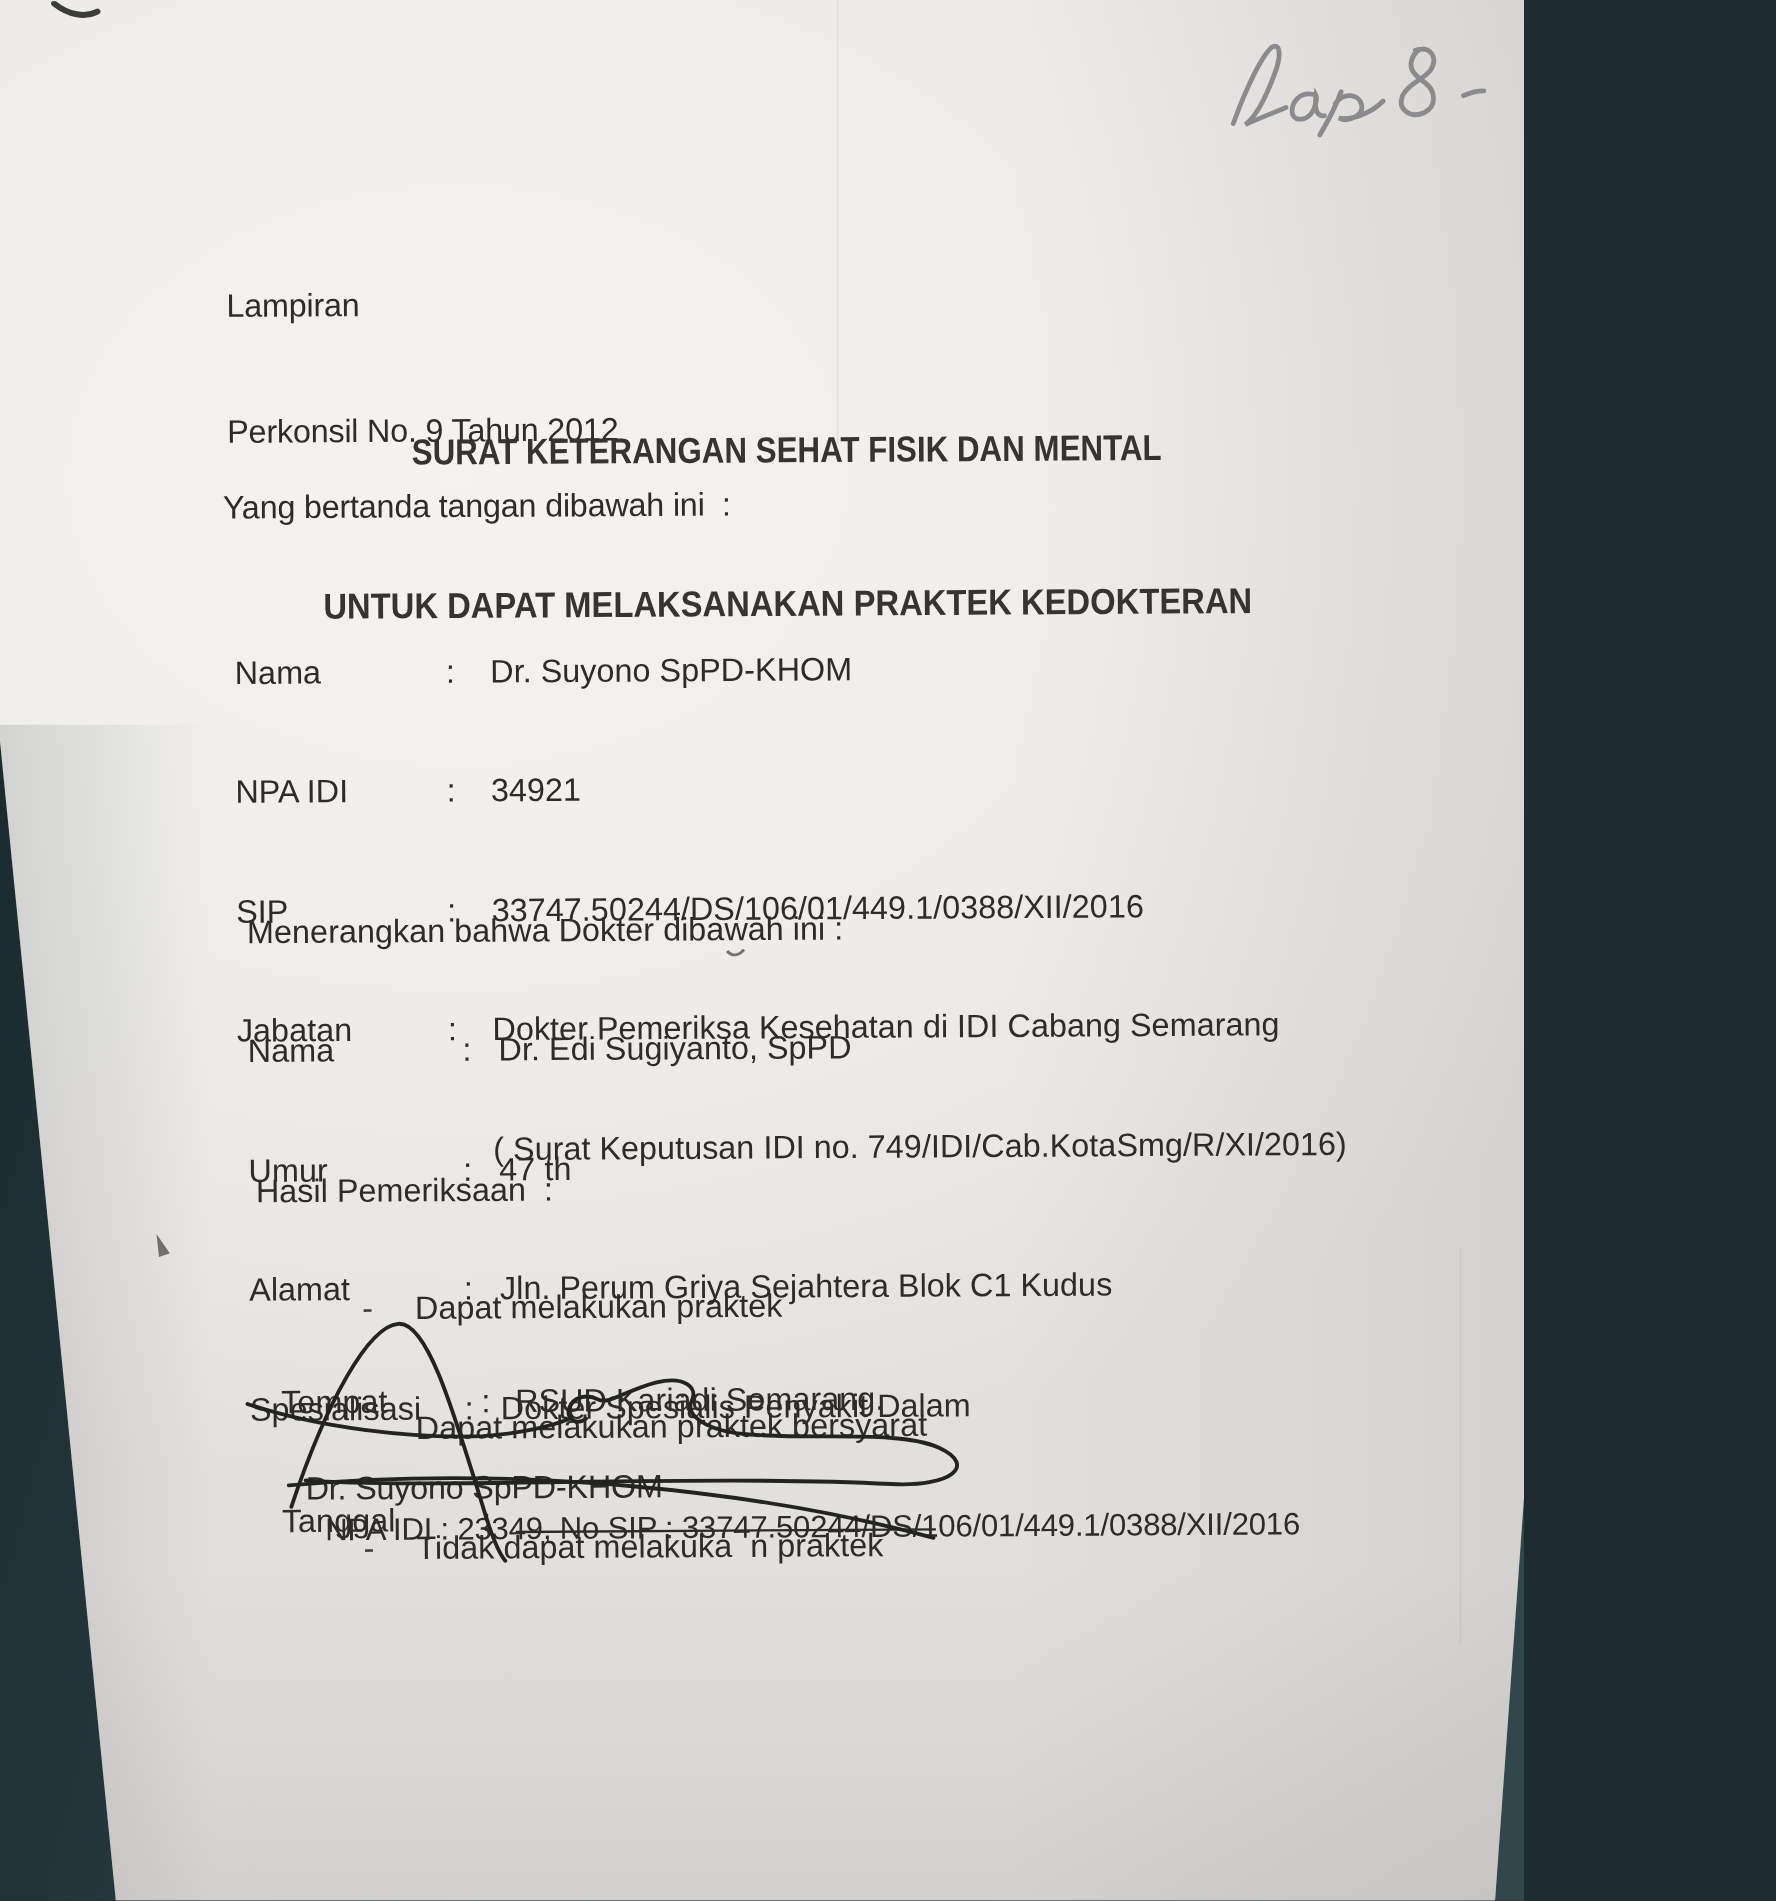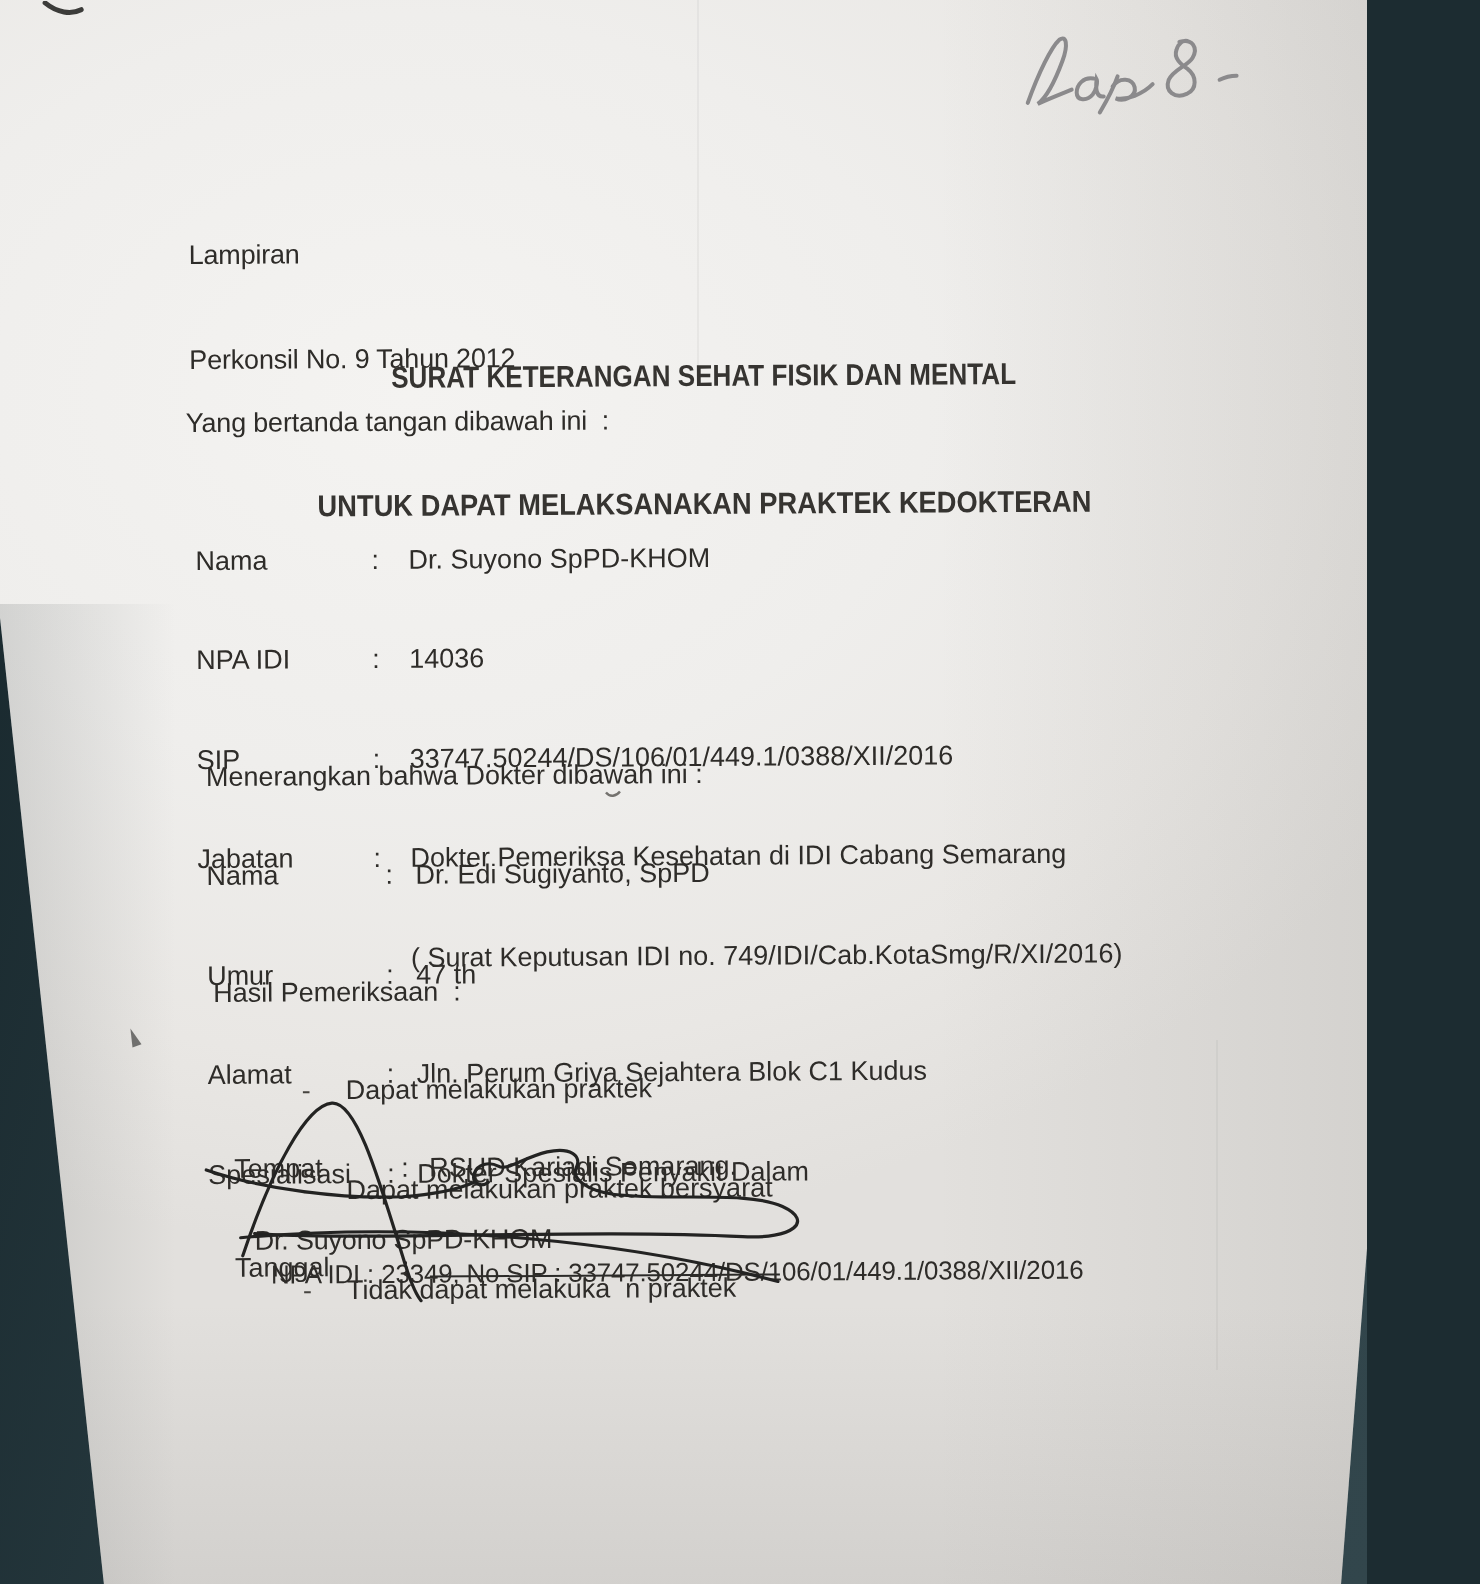--- a/index.html
+++ b/index.html
@@ -1,17 +1,17 @@
 <!DOCTYPE html>
 <html><head>
 <meta charset="utf-8">
 <style>
   html,body { margin:0; padding:0; background:#1c2c31; }
   .canvas {
-    position:relative; width:1367px; height:1584px; overflow:hidden;
+    position:relative; width:1270px; height:1584px; overflow:hidden;
     font-family:"Liberation Sans", sans-serif;
     background:linear-gradient(105deg,#16252a 0%, #2b3f45 45%, #32464c 100%);
   }
   
   .paper {
     position:absolute; inset:0;
     clip-path: polygon(0 0, 100% 0, 100% 78.8%, 98.1% 100%, 7.6% 100%, 0 39%);
     background: radial-gradient(1150px 850px at 30% 25%, #f4f3f1 0%, #efeeec 45%, #e9e7e4 78%, #e2e0dd 100%);
   }
   .shade-right  { position:absolute; top:0; right:0; width:430px; height:100%;
@@ -89,21 +89,21 @@
 
     <div class="block1">
       <div class="row">
         <span class="lbl">Nama</span>
         <span class="sep">:</span>
         <span class="val">Dr. Suyono SpPD-KHOM</span>
       </div>
       <div class="row">
         <span class="lbl">NPA IDI</span>
         <span class="sep">:</span>
-        <span class="val">14036</span>
+        <span class="val">34921</span>
       </div>
       <div class="row">
         <span class="lbl">SIP</span>
         <span class="sep">:</span>
         <span class="val">33747.50244/DS/106/01/449.1/0388/XII/2016</span>
       </div>
       <div class="row">
         <span class="lbl">Jabatan</span>
         <span class="sep">:</span>
         <span class="val">Dokter Pemeriksa Kesehatan di IDI Cabang Semarang</span>

